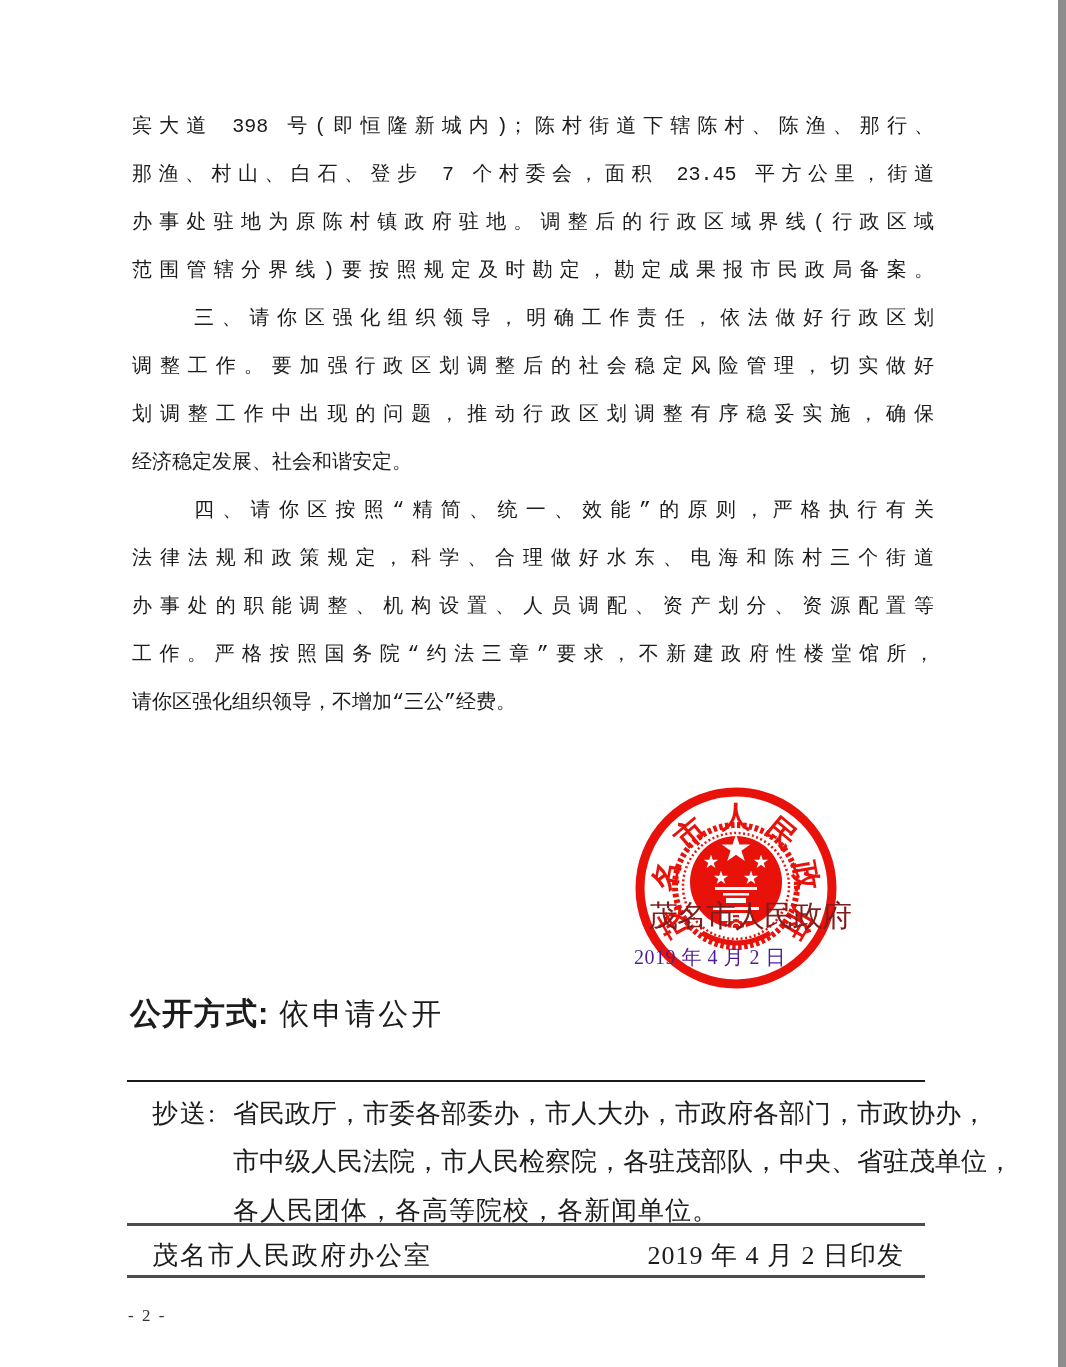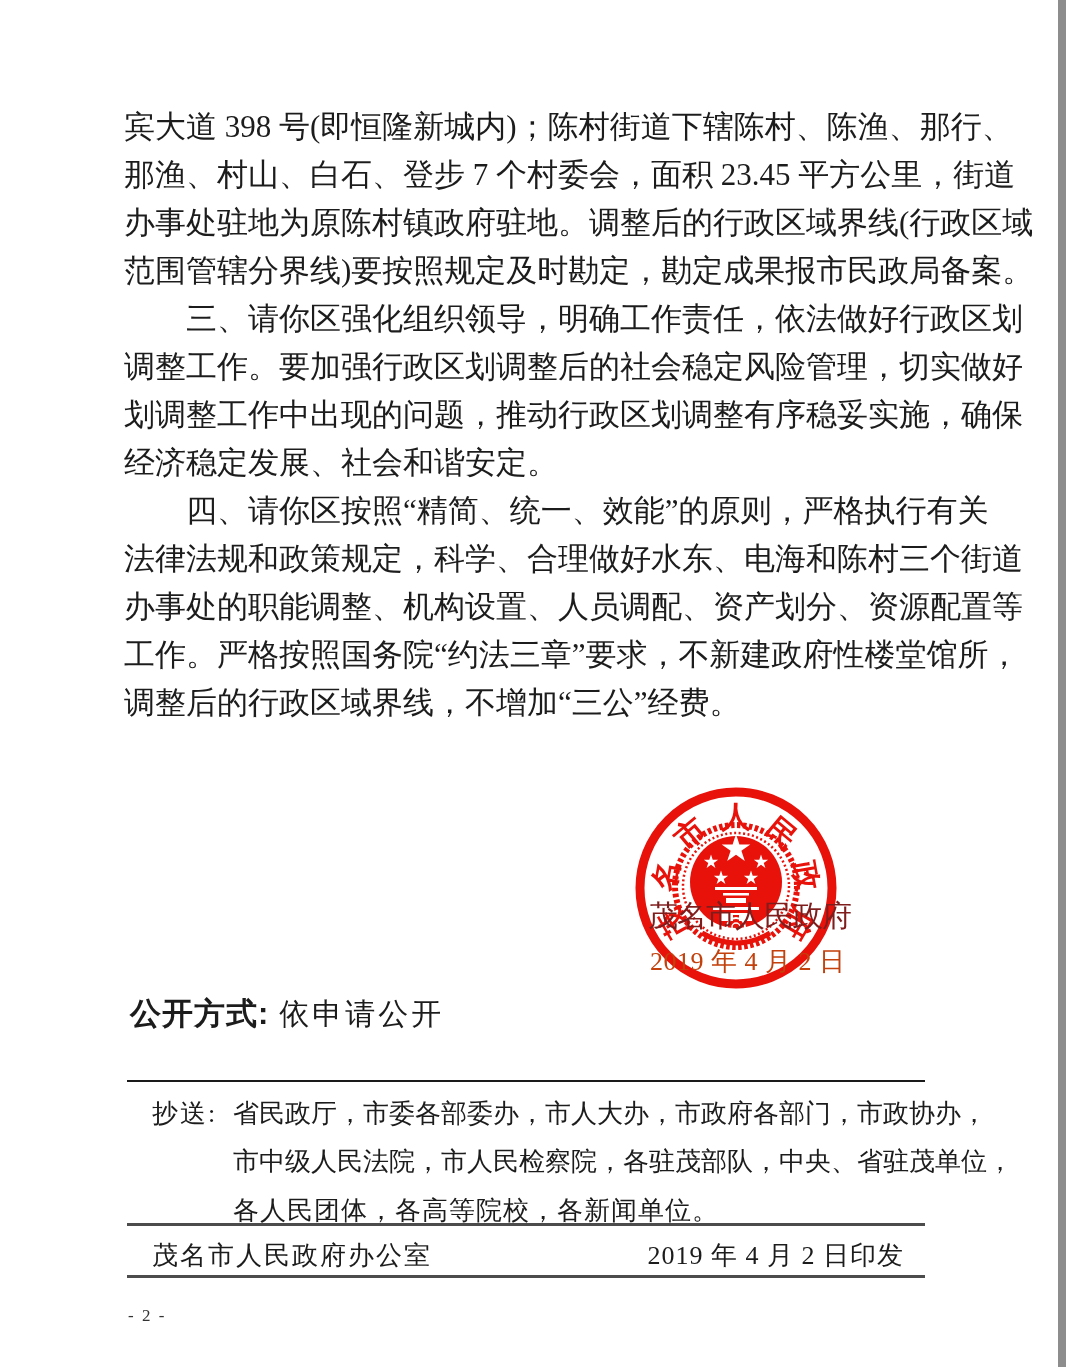--- a/index.html
+++ b/index.html
@@ -10,41 +10,41 @@
     overflow:hidden;
     font-family:"Liberation Serif","DejaVu Serif",serif;
     color:#1c1c1c;
   }
   .edge-strip{
     position:absolute;top:0;right:0;width:8px;height:1367px;
     background:#8d8d8d;
   }
   
   .body-text{
-    position:absolute;left:124px;top:103px;width:802px;
-    font-size:31px;line-height:48px;
+    position:absolute;left:132px;top:103px;width:802px;
+    font-size:20px;line-height:48px;font-family:Liberation Mono, monospace;
   }
   .bline{
     width:802px;height:48px;
     text-align:justify;text-align-last:justify;
     text-justify:inter-ideograph;
     white-space:nowrap;
   }
   .bline.indent{box-sizing:border-box;padding-left:62px;width:802px;}
   .bline.short{text-align:left;text-align-last:left;}
   
   .seal{position:absolute;left:630px;top:781px;}
   
   .sig-org{
     position:absolute;left:648px;top:896px;
     font-size:30px;letter-spacing:-1px;color:#7f1d1d;
   }
   .sig-date{
-    position:absolute;left:650px;top:944px;
-    font-size:26px;letter-spacing:0.5px;color:#c2410c;
+    position:absolute;left:634px;top:944px;
+    font-size:20px;letter-spacing:0.5px;color:#4c1d95;
   }
   
   .disclosure{position:absolute;left:130px;top:993px;font-size:30px;}
   .disclosure .lbl{
     font-family:"Liberation Sans","DejaVu Sans",sans-serif;
     font-weight:bold;font-size:31px;letter-spacing:1px;
   }
   .disclosure .val{margin-left:10px;letter-spacing:3px;}
   
   .rule{position:absolute;left:127px;width:798px;background:#222;}
@@ -76,21 +76,21 @@
     <div class="bline">办事处驻地为原陈村镇政府驻地。调整后的行政区域界线(行政区域</div>
     <div class="bline">范围管辖分界线)要按照规定及时勘定，勘定成果报市民政局备案。</div>
     <div class="bline indent">三、请你区强化组织领导，明确工作责任，依法做好行政区划</div>
     <div class="bline">调整工作。要加强行政区划调整后的社会稳定风险管理，切实做好</div>
     <div class="bline">划调整工作中出现的问题，推动行政区划调整有序稳妥实施，确保</div>
     <div class="bline short">经济稳定发展、社会和谐安定。</div>
     <div class="bline indent">四、请你区按照“精简、统一、效能”的原则，严格执行有关</div>
     <div class="bline">法律法规和政策规定，科学、合理做好水东、电海和陈村三个街道</div>
     <div class="bline">办事处的职能调整、机构设置、人员调配、资产划分、资源配置等</div>
     <div class="bline">工作。严格按照国务院“约法三章”要求，不新建政府性楼堂馆所，</div>
-    <div class="bline short">调整后的行政区域界线，不增加“三公”经费。</div>
+    <div class="bline short">请你区强化组织领导，不增加“三公”经费。</div>
   </div>
 
   <svg class="seal" width="212" height="214" viewBox="0 0 212 214">
     <g fill="#e8120b" stroke="none">
 
       <circle cx="106" cy="107" r="96" fill="none" stroke="#e8120b" stroke-width="9"></circle>
 
       <text x="106" y="46" font-size="30" font-weight="bold" fill="#e8120b" text-anchor="middle" transform="rotate(-120 106 107)">茂</text>
       <text x="106" y="46" font-size="30" font-weight="bold" fill="#e8120b" text-anchor="middle" transform="rotate(-80 106 107)">名</text>
       <text x="106" y="46" font-size="30" font-weight="bold" fill="#e8120b" text-anchor="middle" transform="rotate(-40 106 107)">市</text>

